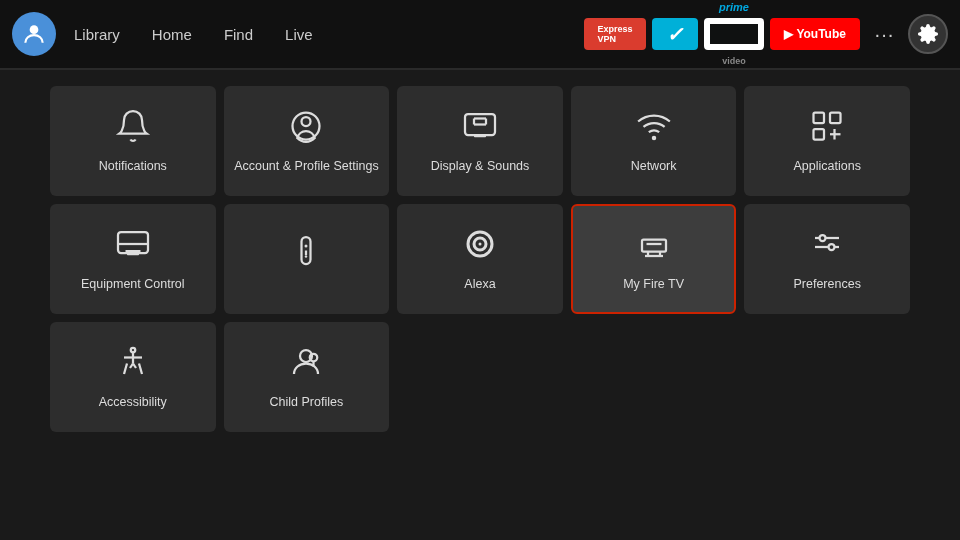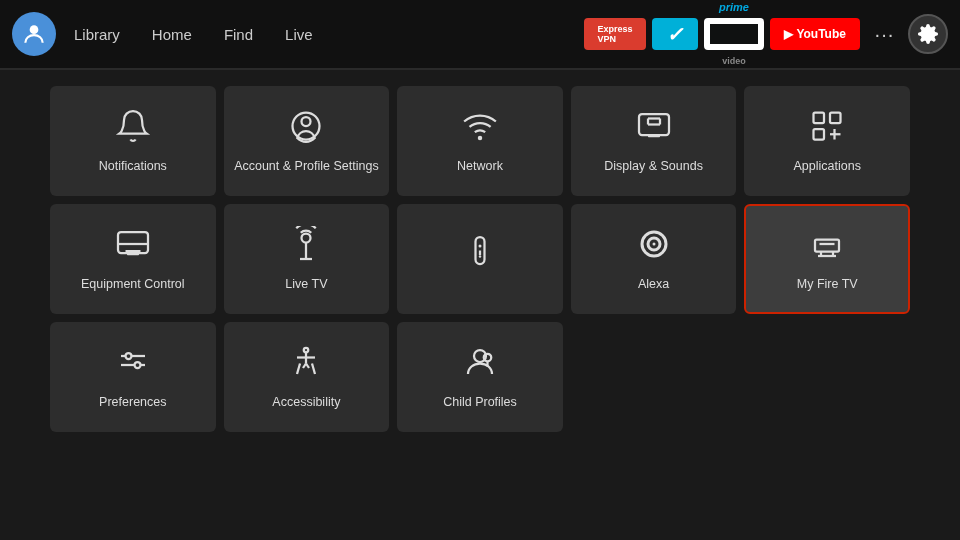--- a/index.html
+++ b/index.html
@@ -185,46 +185,46 @@
           <circle cx="12" cy="9" r="3"></circle>
           <path d="M6.17 20.05a8 8 0 0011.66 0 6 6 0 00-11.66 0z"></path>
         </svg>
     </div>
     <span class="label">Account &amp; Profile Settings</span>
   </div>
 
   <div class="grid-item">
     <div class="icon">
       <svg viewBox="0 0 24 24">
-          <path d="M5 12.55a11 11 0 0114.08 0"></path>
-          <path d="M1.42 9a16 16 0 0121.16 0"></path>
-          <path d="M8.53 16.11a6 6 0 016.95 0"></path>
-          <line x1="12" y1="20" x2="12.01" y2="20" stroke-width="3" stroke-linecap="round"></line>
-        </svg>
-    </div>
-    <span class="label">Network</span>
-  </div>
-
-  <div class="grid-item">
-    <div class="icon">
-      <svg viewBox="0 0 24 24">
           <rect x="2" y="4" width="20" height="14" rx="2"></rect>
           <rect x="8" y="18" width="8" height="1.5" rx="0.5" fill="#ddd" stroke="none"></rect>
           <line x1="8" y1="11" x2="16" y2="11"></line>
           <line x1="8" y1="11" x2="8" y2="7"></line>
           <line x1="16" y1="11" x2="16" y2="7"></line>
           <line x1="8" y1="7" x2="16" y2="7"></line>
         </svg>
     </div>
     <span class="label">Display &amp; Sounds</span>
   </div>
 
   <div class="grid-item">
     <div class="icon">
       <svg viewBox="0 0 24 24">
+          <path d="M5 12.55a11 11 0 0114.08 0"></path>
+          <path d="M1.42 9a16 16 0 0121.16 0"></path>
+          <path d="M8.53 16.11a6 6 0 016.95 0"></path>
+          <line x1="12" y1="20" x2="12.01" y2="20" stroke-width="3" stroke-linecap="round"></line>
+        </svg>
+    </div>
+    <span class="label">Network</span>
+  </div>
+
+  <div class="grid-item">
+    <div class="icon">
+      <svg viewBox="0 0 24 24">
         <rect x="3" y="3" width="7" height="7" rx="1"></rect>
         <rect x="14" y="3" width="7" height="7" rx="1"></rect>
         <rect x="3" y="14" width="7" height="7" rx="1"></rect>
         <line x1="17" y1="14" x2="17" y2="21"></line>
         <line x1="14" y1="17.5" x2="21" y2="17.5"></line>
       </svg>
     </div>
     <span class="label">Applications</span>
   </div>
 
@@ -233,32 +233,20 @@
       <svg viewBox="0 0 24 24">
           <rect x="2" y="4" width="20" height="14" rx="2"></rect>
           <rect x="8" y="18" width="8" height="1.5" rx="0.5" fill="#ddd" stroke="none"></rect>
           <line x1="2" y1="12" x2="22" y2="12"></line>
           <line x1="7" y1="17" x2="17" y2="17" stroke-width="2"></line>
         </svg>
     </div>
     <span class="label">Equipment Control</span>
   </div>
 
-  <div class="grid-item">
-    <div class="icon">
-      <svg viewBox="0 0 24 24">
-        <circle cx="12" cy="8" r="3"></circle>
-        <path d="M8.5 4.5a5 5 0 017 0"></path>
-        <path d="M5.5 1.5a9 9 0 0113 0"></path>
-        <line x1="12" y1="11" x2="12" y2="22"></line>
-        <line x1="8" y1="22" x2="16" y2="22"></line>
-      </svg>
-    </div>
-    <span class="label">Live TV</span>
-  </div>
 
   <div class="grid-item">
     <div class="icon">
       <svg viewBox="0 0 24 24">
         <rect x="9" y="2" width="6" height="18" rx="3"></rect>
         <circle cx="12" cy="8" r="1" fill="#ddd" stroke="none"></circle>
         <line x1="12" y1="11" x2="12" y2="14"></line>
         <circle cx="12" cy="15" r="0.8" fill="#ddd" stroke="none"></circle>
       </svg>
     </div>

